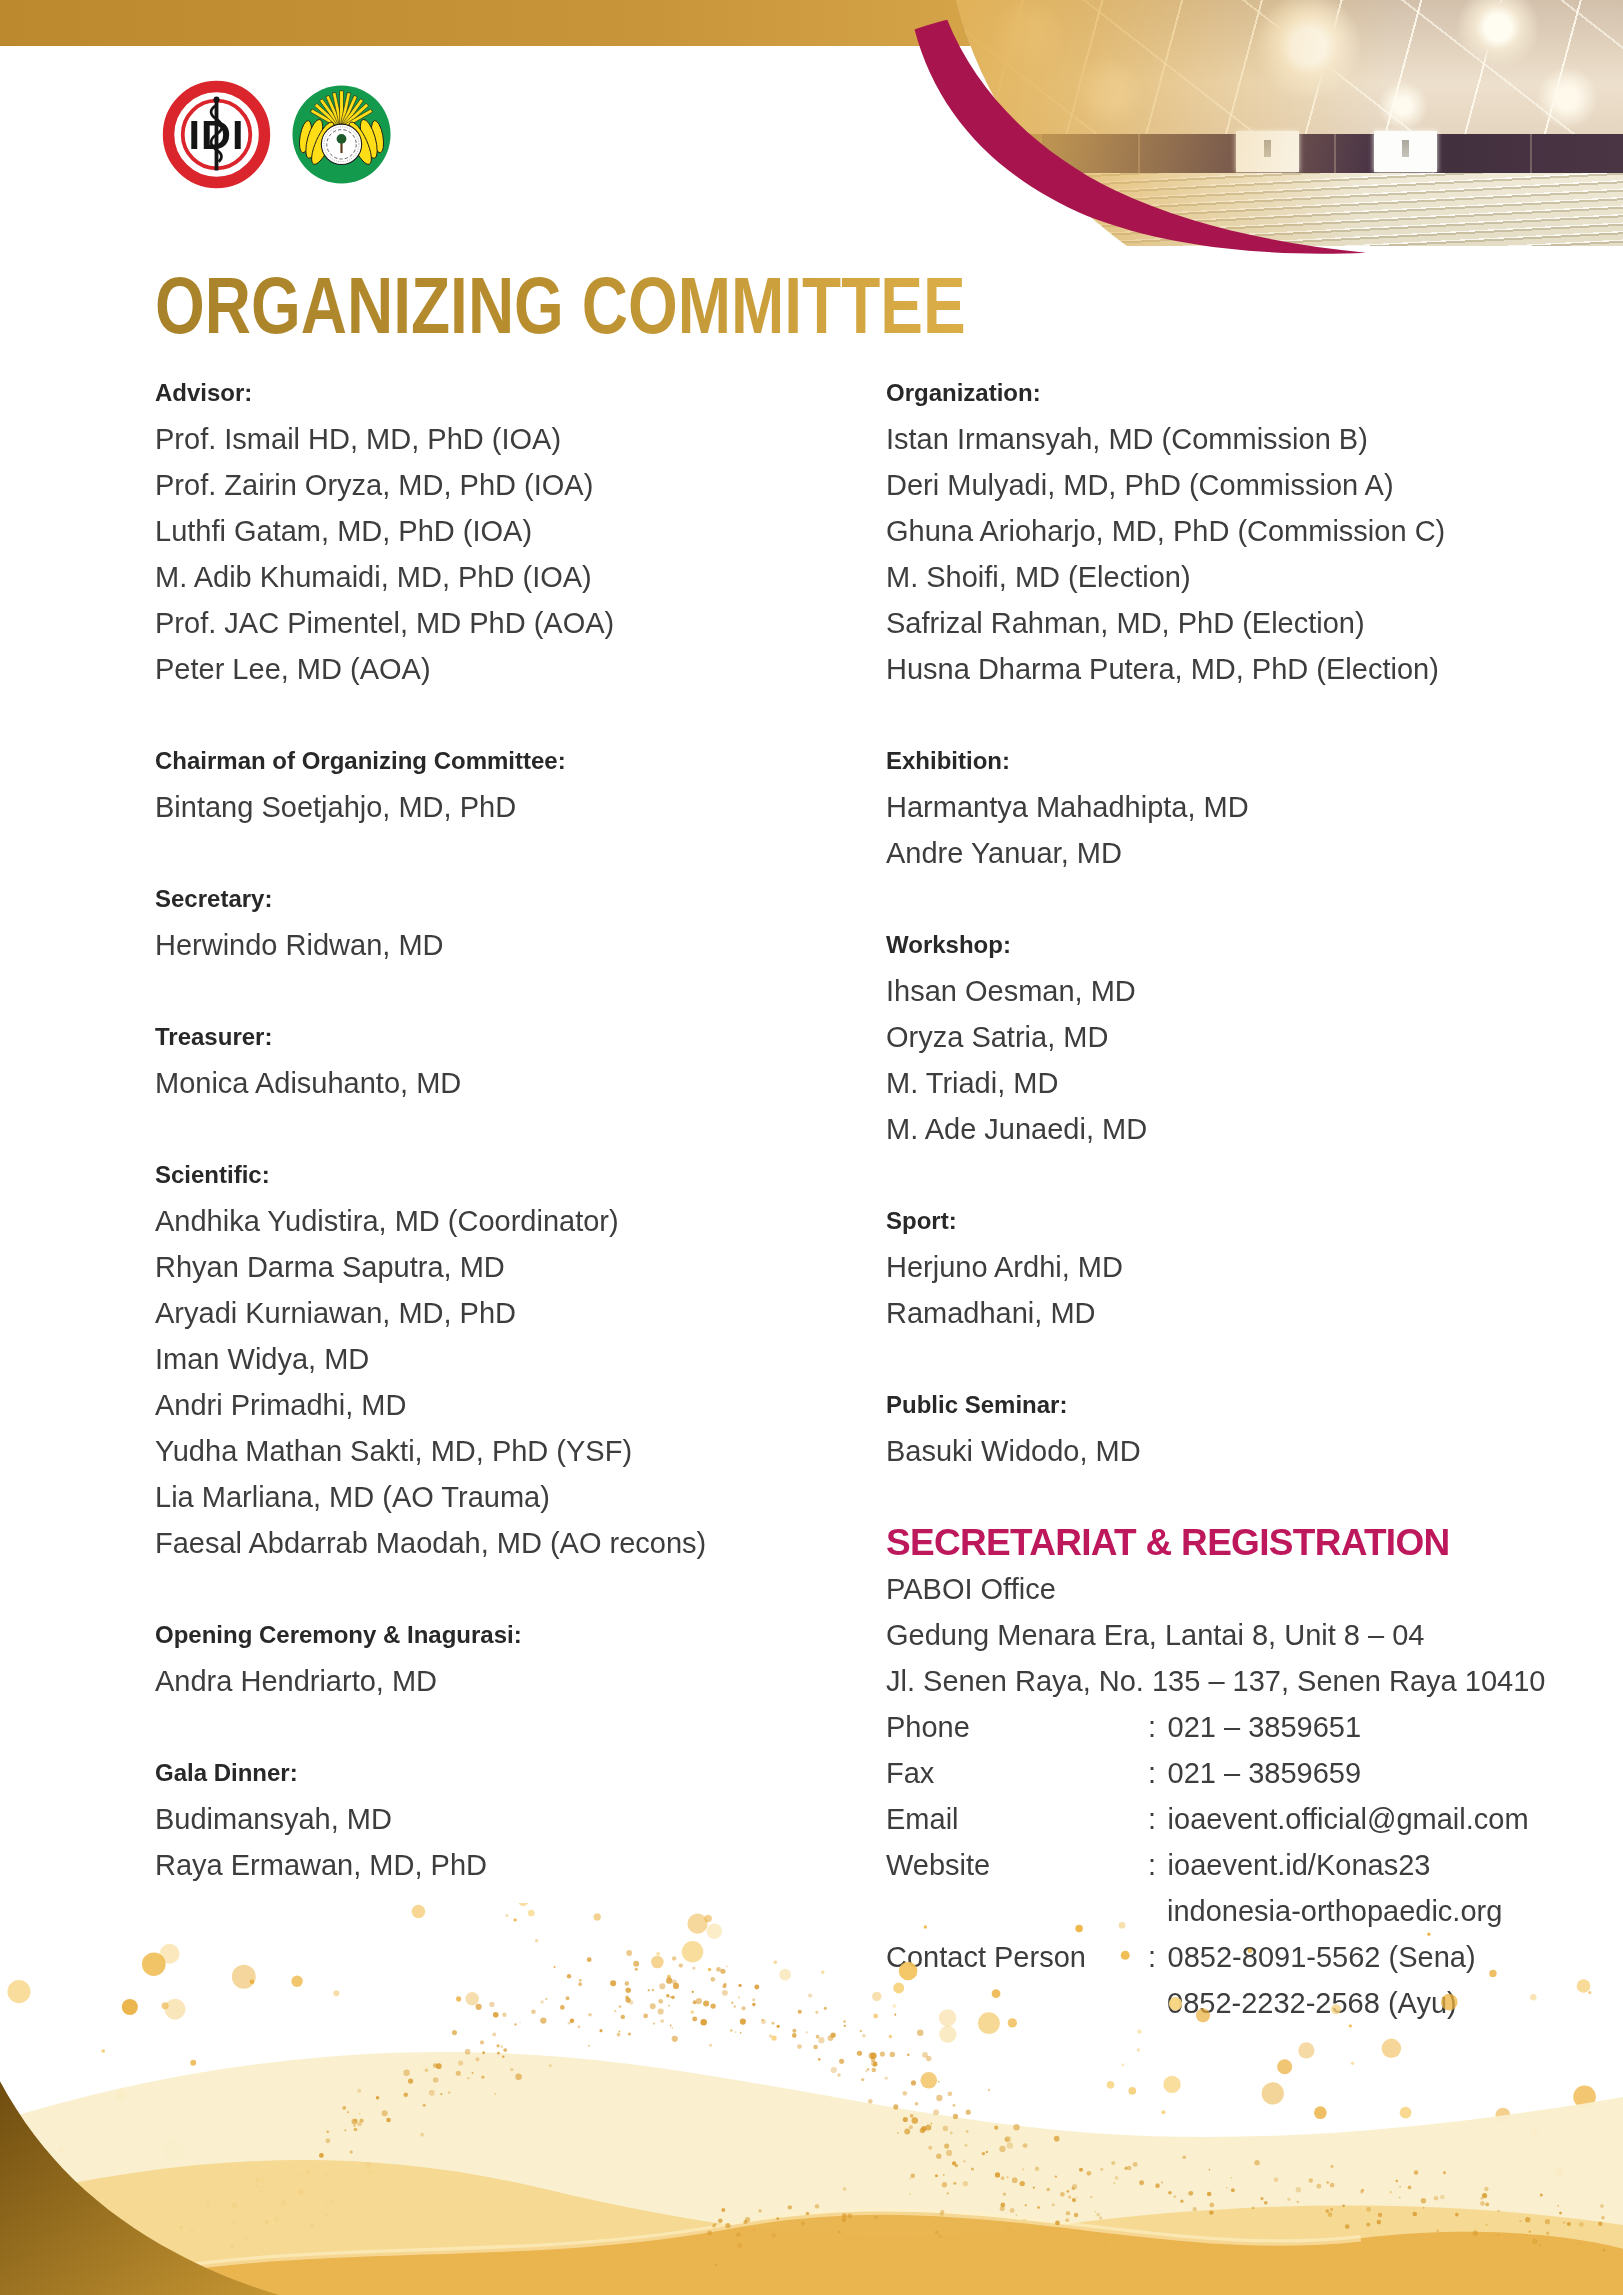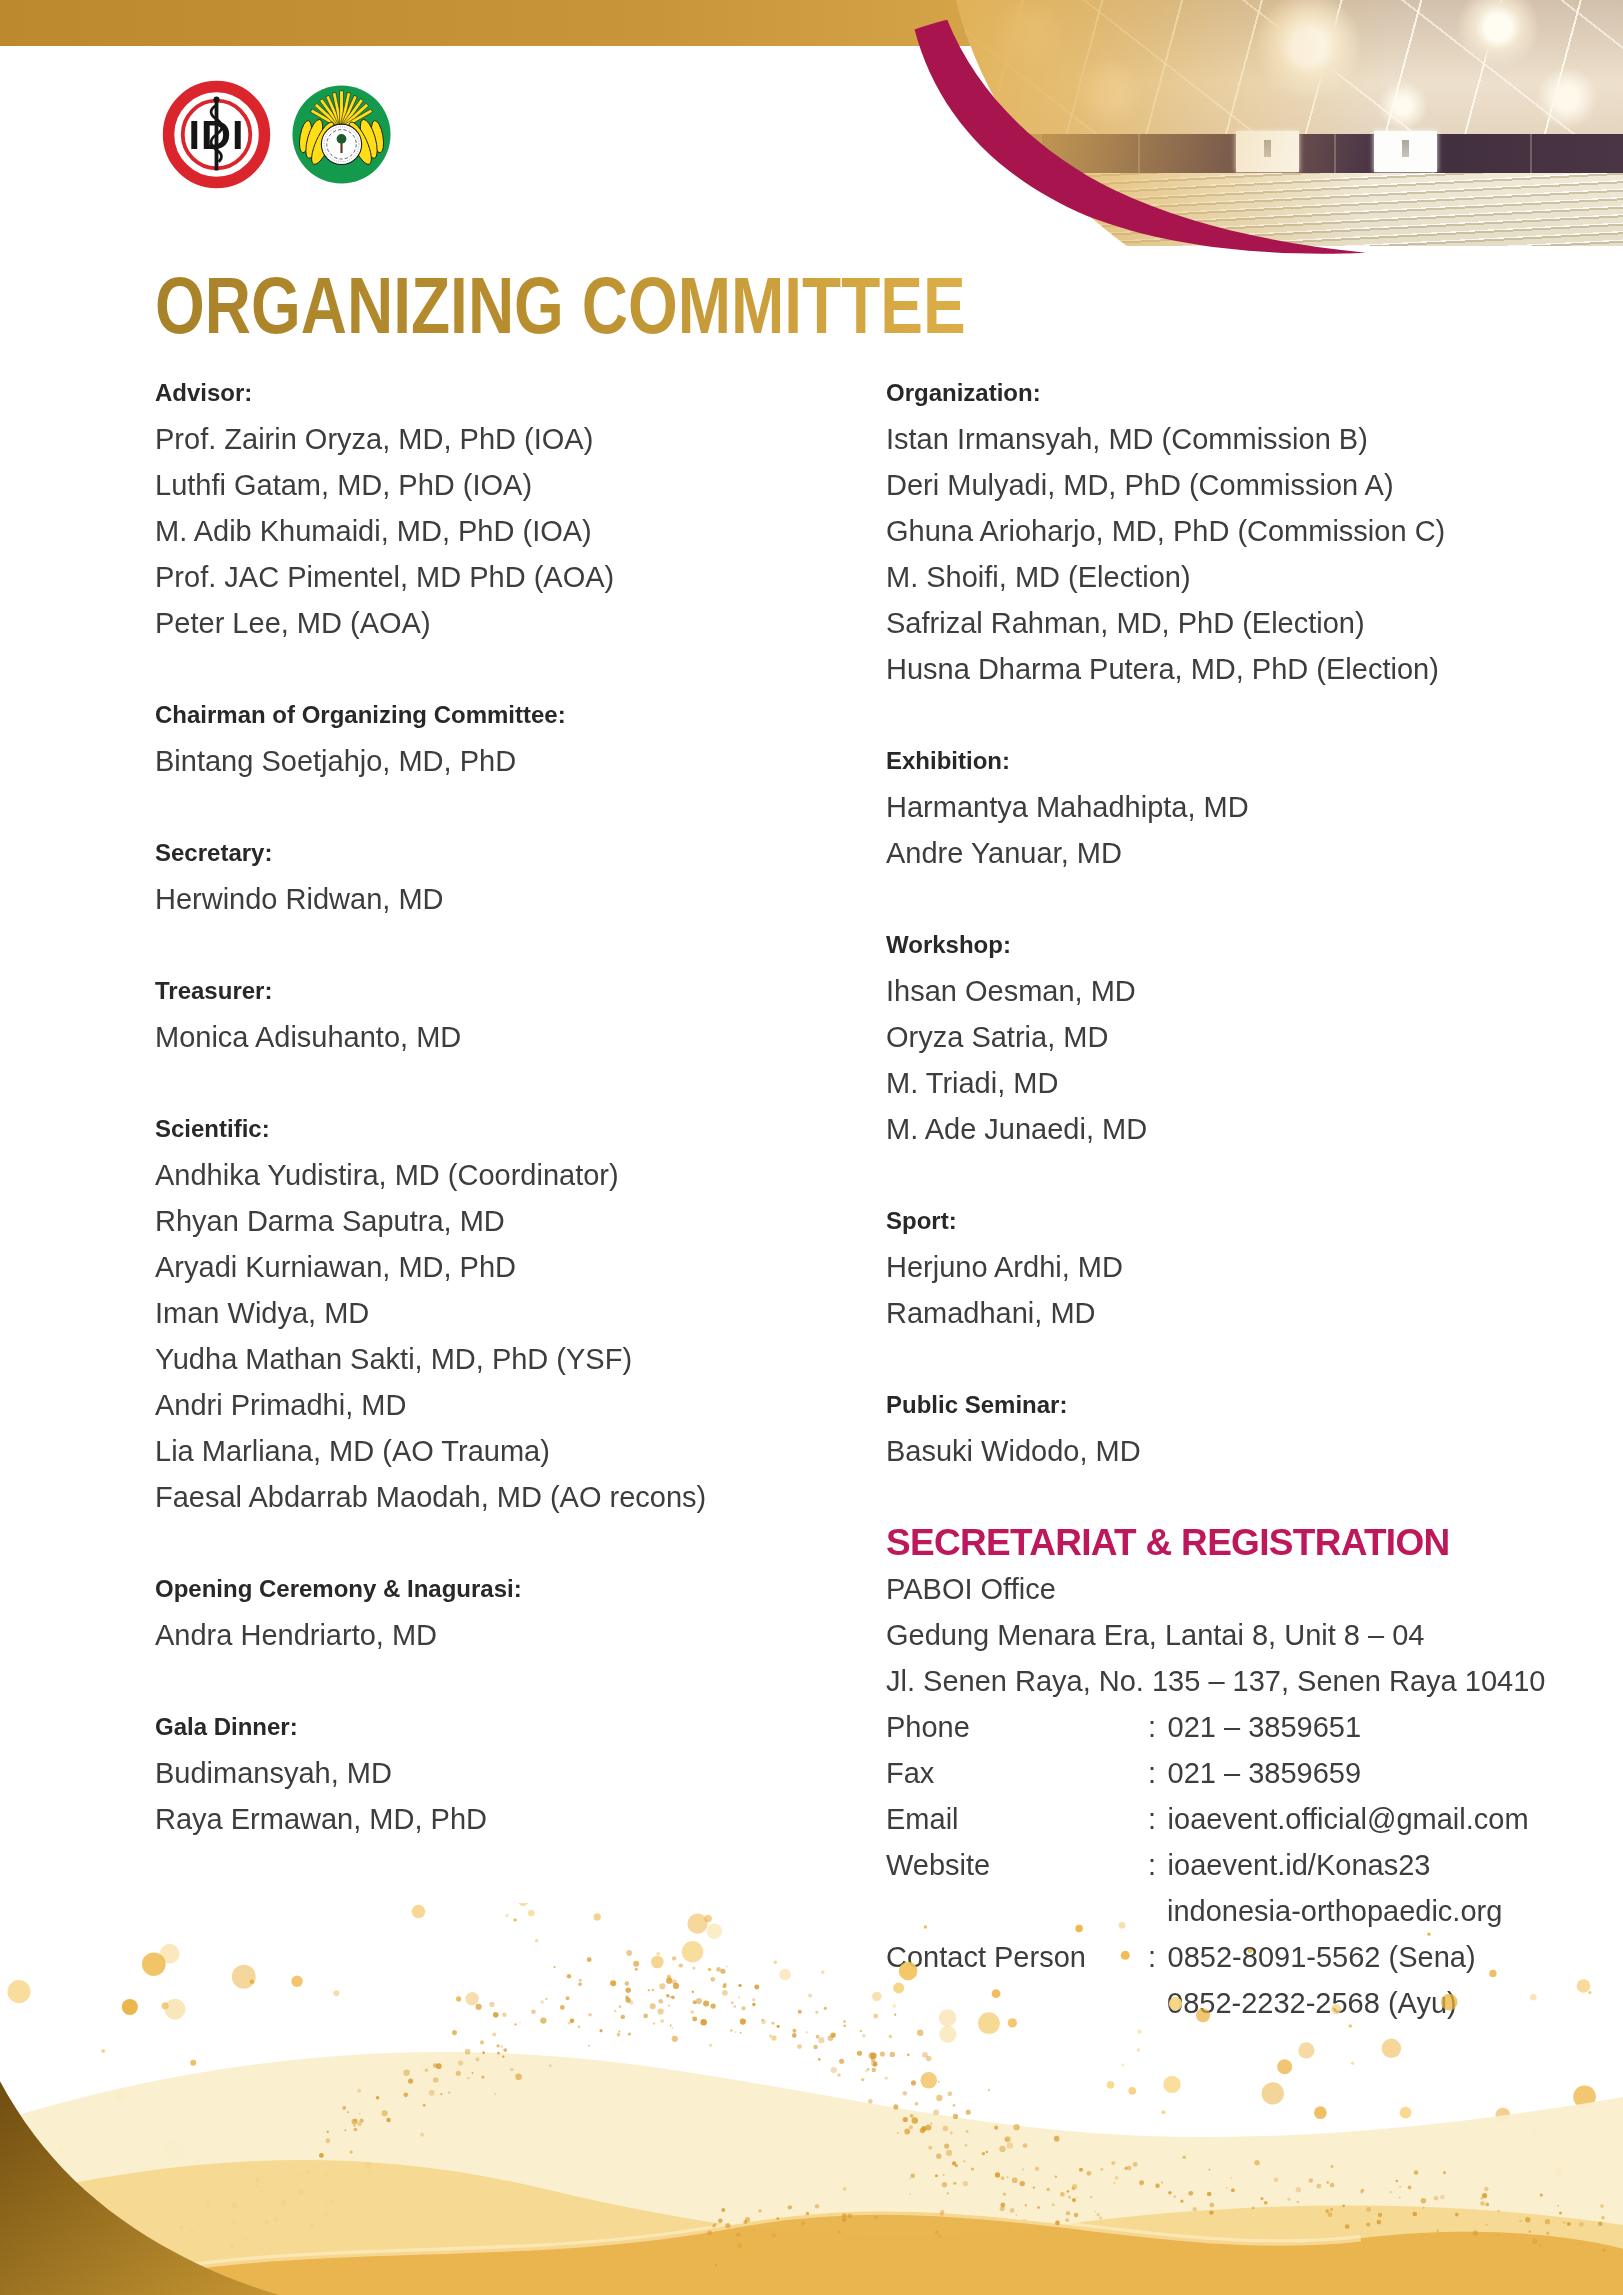--- a/index.html
+++ b/index.html
@@ -142,42 +142,43 @@
   <circle cx="100" cy="118" r="32" fill="none" stroke="#555555" stroke-width="1" stroke-dasharray="1.6 2.6"></circle>
   <circle cx="100" cy="118" r="27" fill="none" stroke="#333333" stroke-width="1.4" stroke-dasharray="6 4"></circle>
   <rect x="98" y="112" width="4" height="22" fill="#5A3A1A"></rect>
   <circle cx="100" cy="108" r="9" fill="#1E5B2A"></circle>
 </svg>
 
 <h1 class="title">ORGANIZING COMMITTEE</h1>
 
 <div class="col col-left" id="col-left">
     <div class="line heading">Advisor:</div>
+    <div class="line name">Prof. Ismail HD, MD, PhD (IOA)</div>
     <div class="line name">Prof. Zairin Oryza, MD, PhD (IOA)</div>
     <div class="line name">Luthfi Gatam, MD, PhD (IOA)</div>
     <div class="line name">M. Adib Khumaidi, MD, PhD (IOA)</div>
     <div class="line name">Prof. JAC Pimentel, MD PhD (AOA)</div>
     <div class="line name">Peter Lee, MD (AOA)</div>
     <div class="line spacer"></div>
     <div class="line heading">Chairman of Organizing Committee:</div>
     <div class="line name">Bintang Soetjahjo, MD, PhD</div>
     <div class="line spacer"></div>
     <div class="line heading">Secretary:</div>
     <div class="line name">Herwindo Ridwan, MD</div>
     <div class="line spacer"></div>
     <div class="line heading">Treasurer:</div>
     <div class="line name">Monica Adisuhanto, MD</div>
     <div class="line spacer"></div>
     <div class="line heading">Scientific:</div>
     <div class="line name">Andhika Yudistira, MD (Coordinator)</div>
     <div class="line name">Rhyan Darma Saputra, MD</div>
     <div class="line name">Aryadi Kurniawan, MD, PhD</div>
     <div class="line name">Iman Widya, MD</div>
+    <div class="line name">Andri Primadhi, MD</div>
     <div class="line name">Yudha Mathan Sakti, MD, PhD (YSF)</div>
-    <div class="line name">Andri Primadhi, MD</div>
     <div class="line name">Lia Marliana, MD (AO Trauma)</div>
     <div class="line name">Faesal Abdarrab Maodah, MD (AO recons)</div>
     <div class="line spacer"></div>
     <div class="line heading">Opening Ceremony &amp; Inagurasi:</div>
     <div class="line name">Andra Hendriarto, MD</div>
     <div class="line spacer"></div>
     <div class="line heading">Gala Dinner:</div>
     <div class="line name">Budimansyah, MD</div>
     <div class="line name">Raya Ermawan, MD, PhD</div>
   </div>

